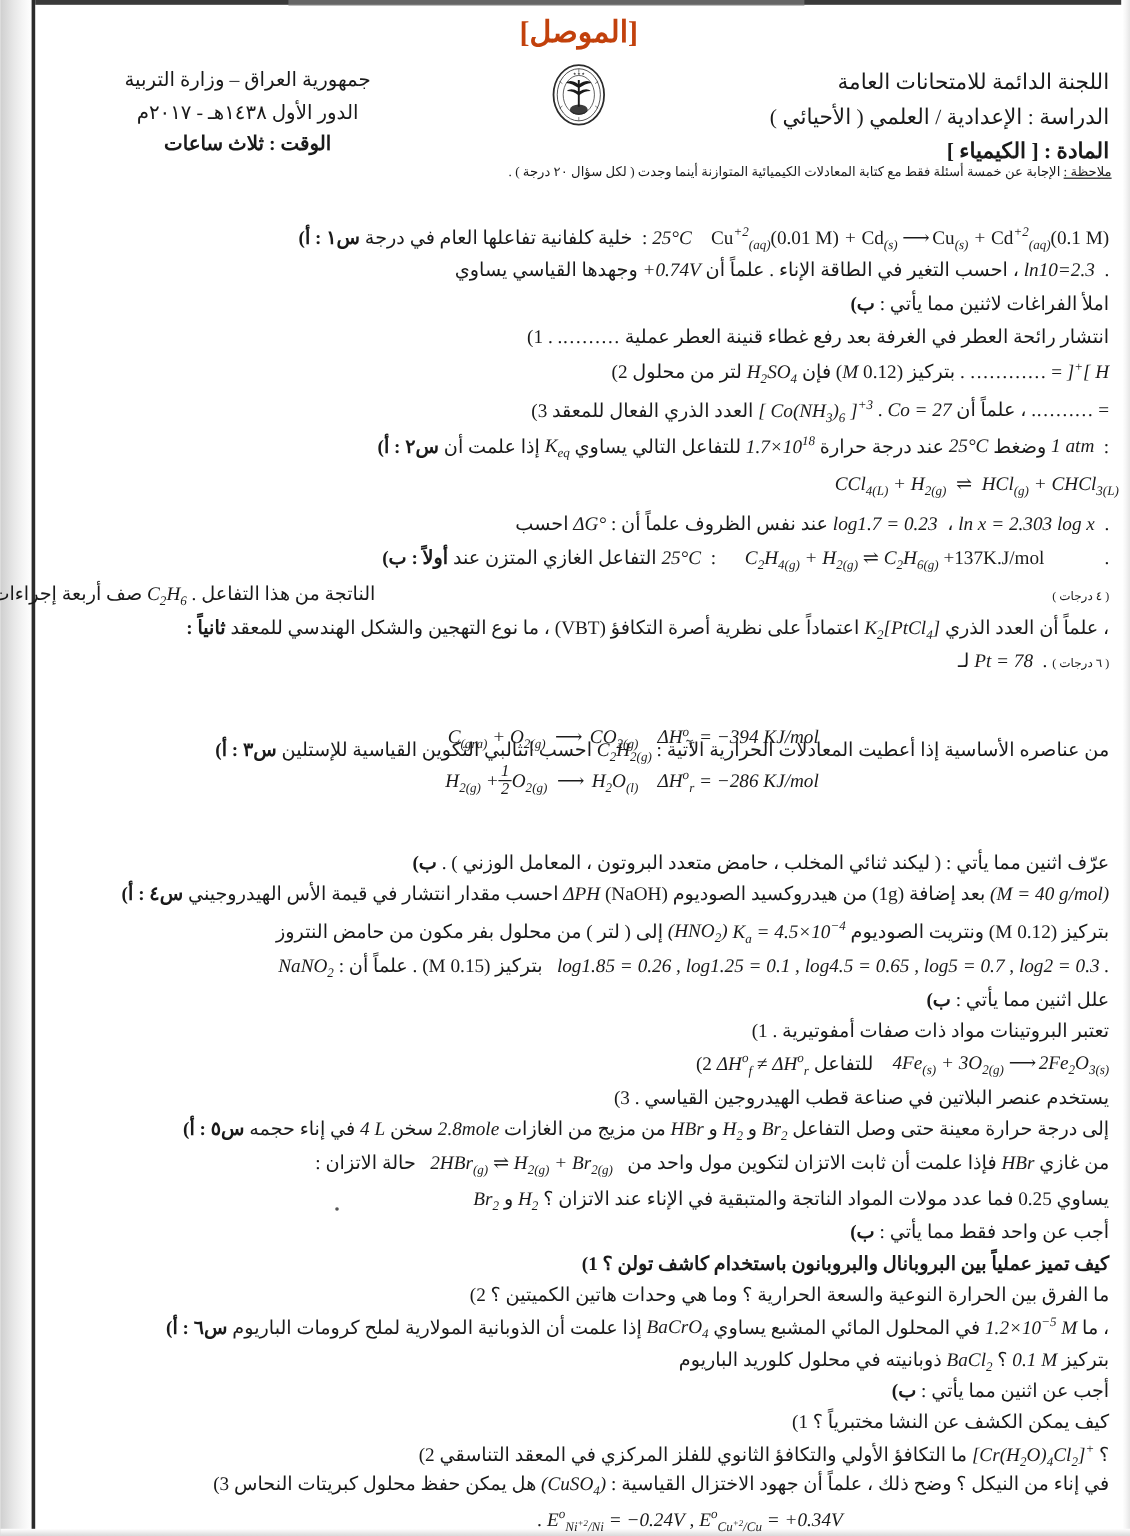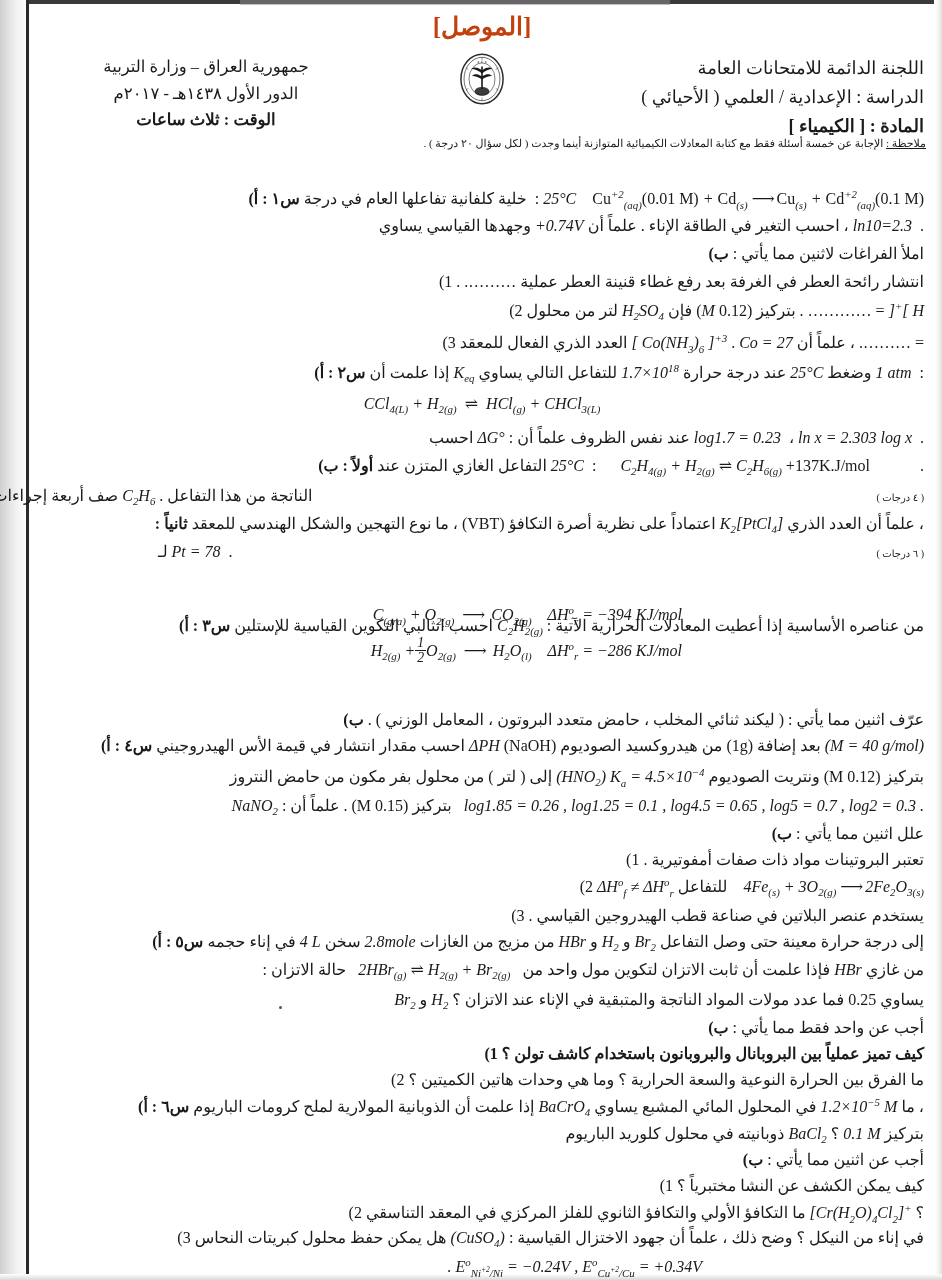--- a/index.html
+++ b/index.html
@@ -286,21 +286,21 @@
       <span>وضغط</span>
       <span class="mth">25°C</span>
       <span>عند درجة حرارة</span>
       <span class="mth">1.7×10<sup>18</sup></span>
       <span>للتفاعل التالي يساوي</span>
       <span class="mth">K<sub>eq</sub></span>
       <span>إذا علمت أن</span>
       <span class="q">س٢ : أ)</span>
     </div>
 
-    <div class="ln ctr" style="top:390px;">
+    <div class="ln ctr" style="top:390px;text-align:right;">
       <span class="mth">
         CCl<sub>4(L)</sub> + H<sub>2(g)</sub>&nbsp;&nbsp;<span class="up">⇌</span>&nbsp;&nbsp;HCl<sub>(g)</sub> + CHCl<sub>3(L)</sub>
       </span>
     </div>
 
     <div class="ln r" style="top:424px;">
       <span>.&nbsp;</span>
       <span class="mth">ln x = 2.303 log x</span>
       <span>،&nbsp;</span>
       <span class="mth">log1.7 = 0.23</span>
@@ -330,21 +330,21 @@
     </div>
 
     <div class="ln r" style="top:510px;">
       <span>، علماً أن العدد الذري</span>
       <span class="mth">K<sub>2</sub>[PtCl<sub>4</sub>]</span>
       <span>اعتماداً على نظرية أصرة التكافؤ (VBT) ، ما نوع التهجين والشكل الهندسي للمعقد</span>
       <span class="q">ثانياً :</span>
     </div>
 
     <div class="ln r" style="top:538px;">
-      <span class="marks" style="margin-left:640px;">( ٦ درجات )</span>
+      <span class="marks" style="">( ٦ درجات )</span>
       <span>.&nbsp;</span>
       <span class="mth">Pt = 78</span>
       <span>لـ</span>
     </div>
 
     <div class="ln r" style="top:566px;margin-top:46px;">
       <span>من عناصره الأساسية إذا أعطيت المعادلات الحرارية الآتية :</span>
       <span class="mth">C<sub>2</sub>H<sub>2(g)</sub></span>
       <span>احسب انثالبي التكوين القياسية للإستلين</span>
       <span class="q">س٣ : أ)</span>

